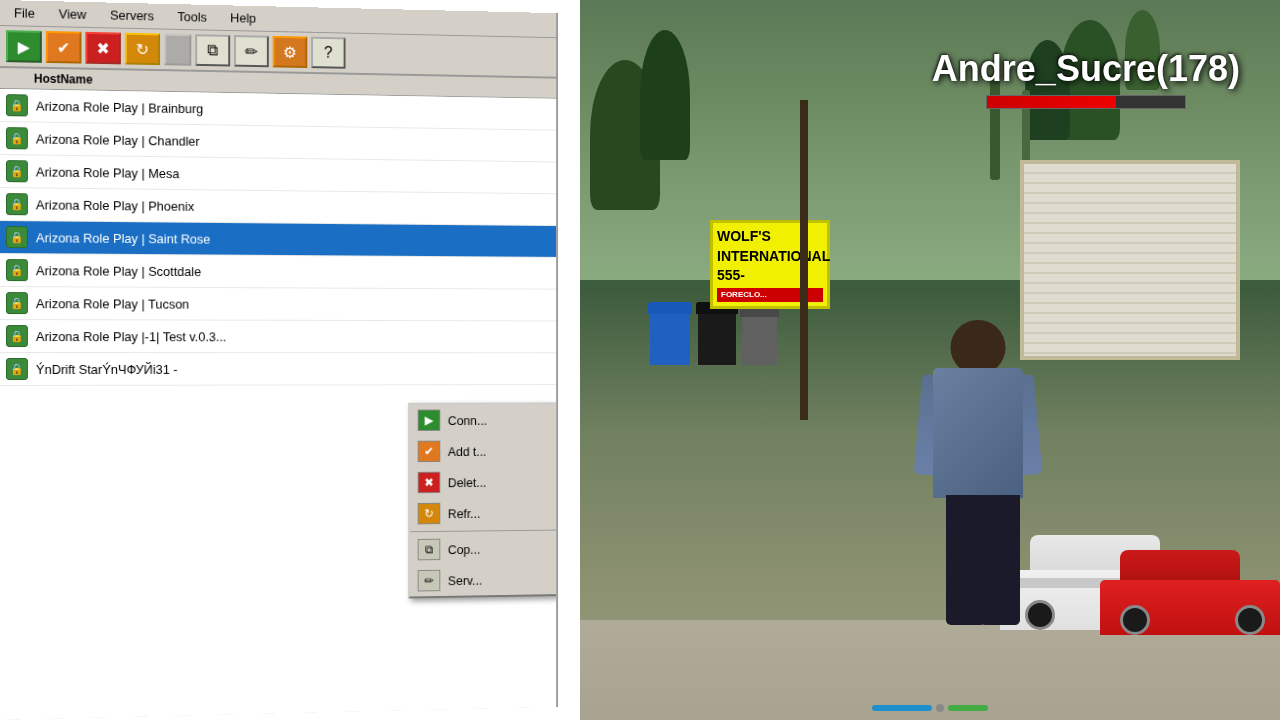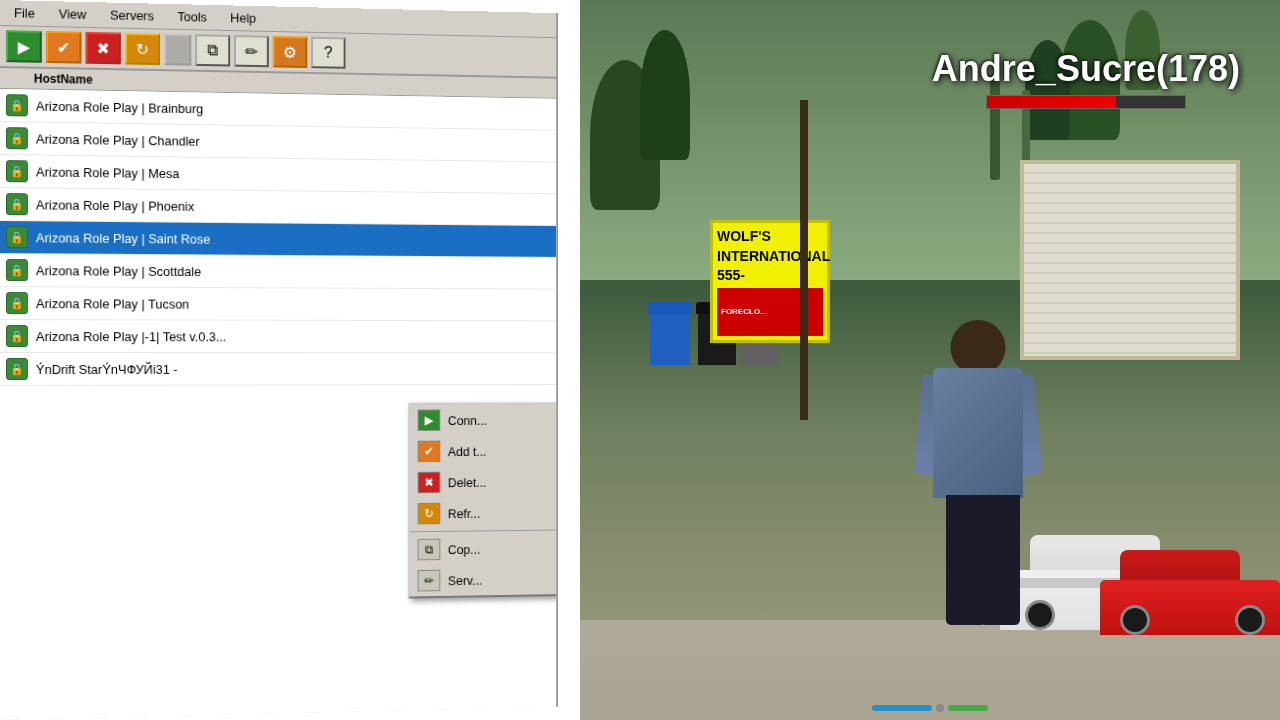--- a/index.html
+++ b/index.html
@@ -183,21 +183,21 @@
       border: 3px solid #c0c000;
       padding: 4px;
       font-size: 9px;
       font-weight: bold;
       color: #000;
       line-height: 1.3;
     }
     .sign-red-bar {
       background: #cc0000;
       color: white;
-      padding: 19px 4px;
+      padding: 2px 4px;
       font-size: 8px;
       font-weight: bold;
       margin-top: 2px;
     }
 
     
     .character {
       position: absolute;
       bottom: 80px;
       left: 50%;

